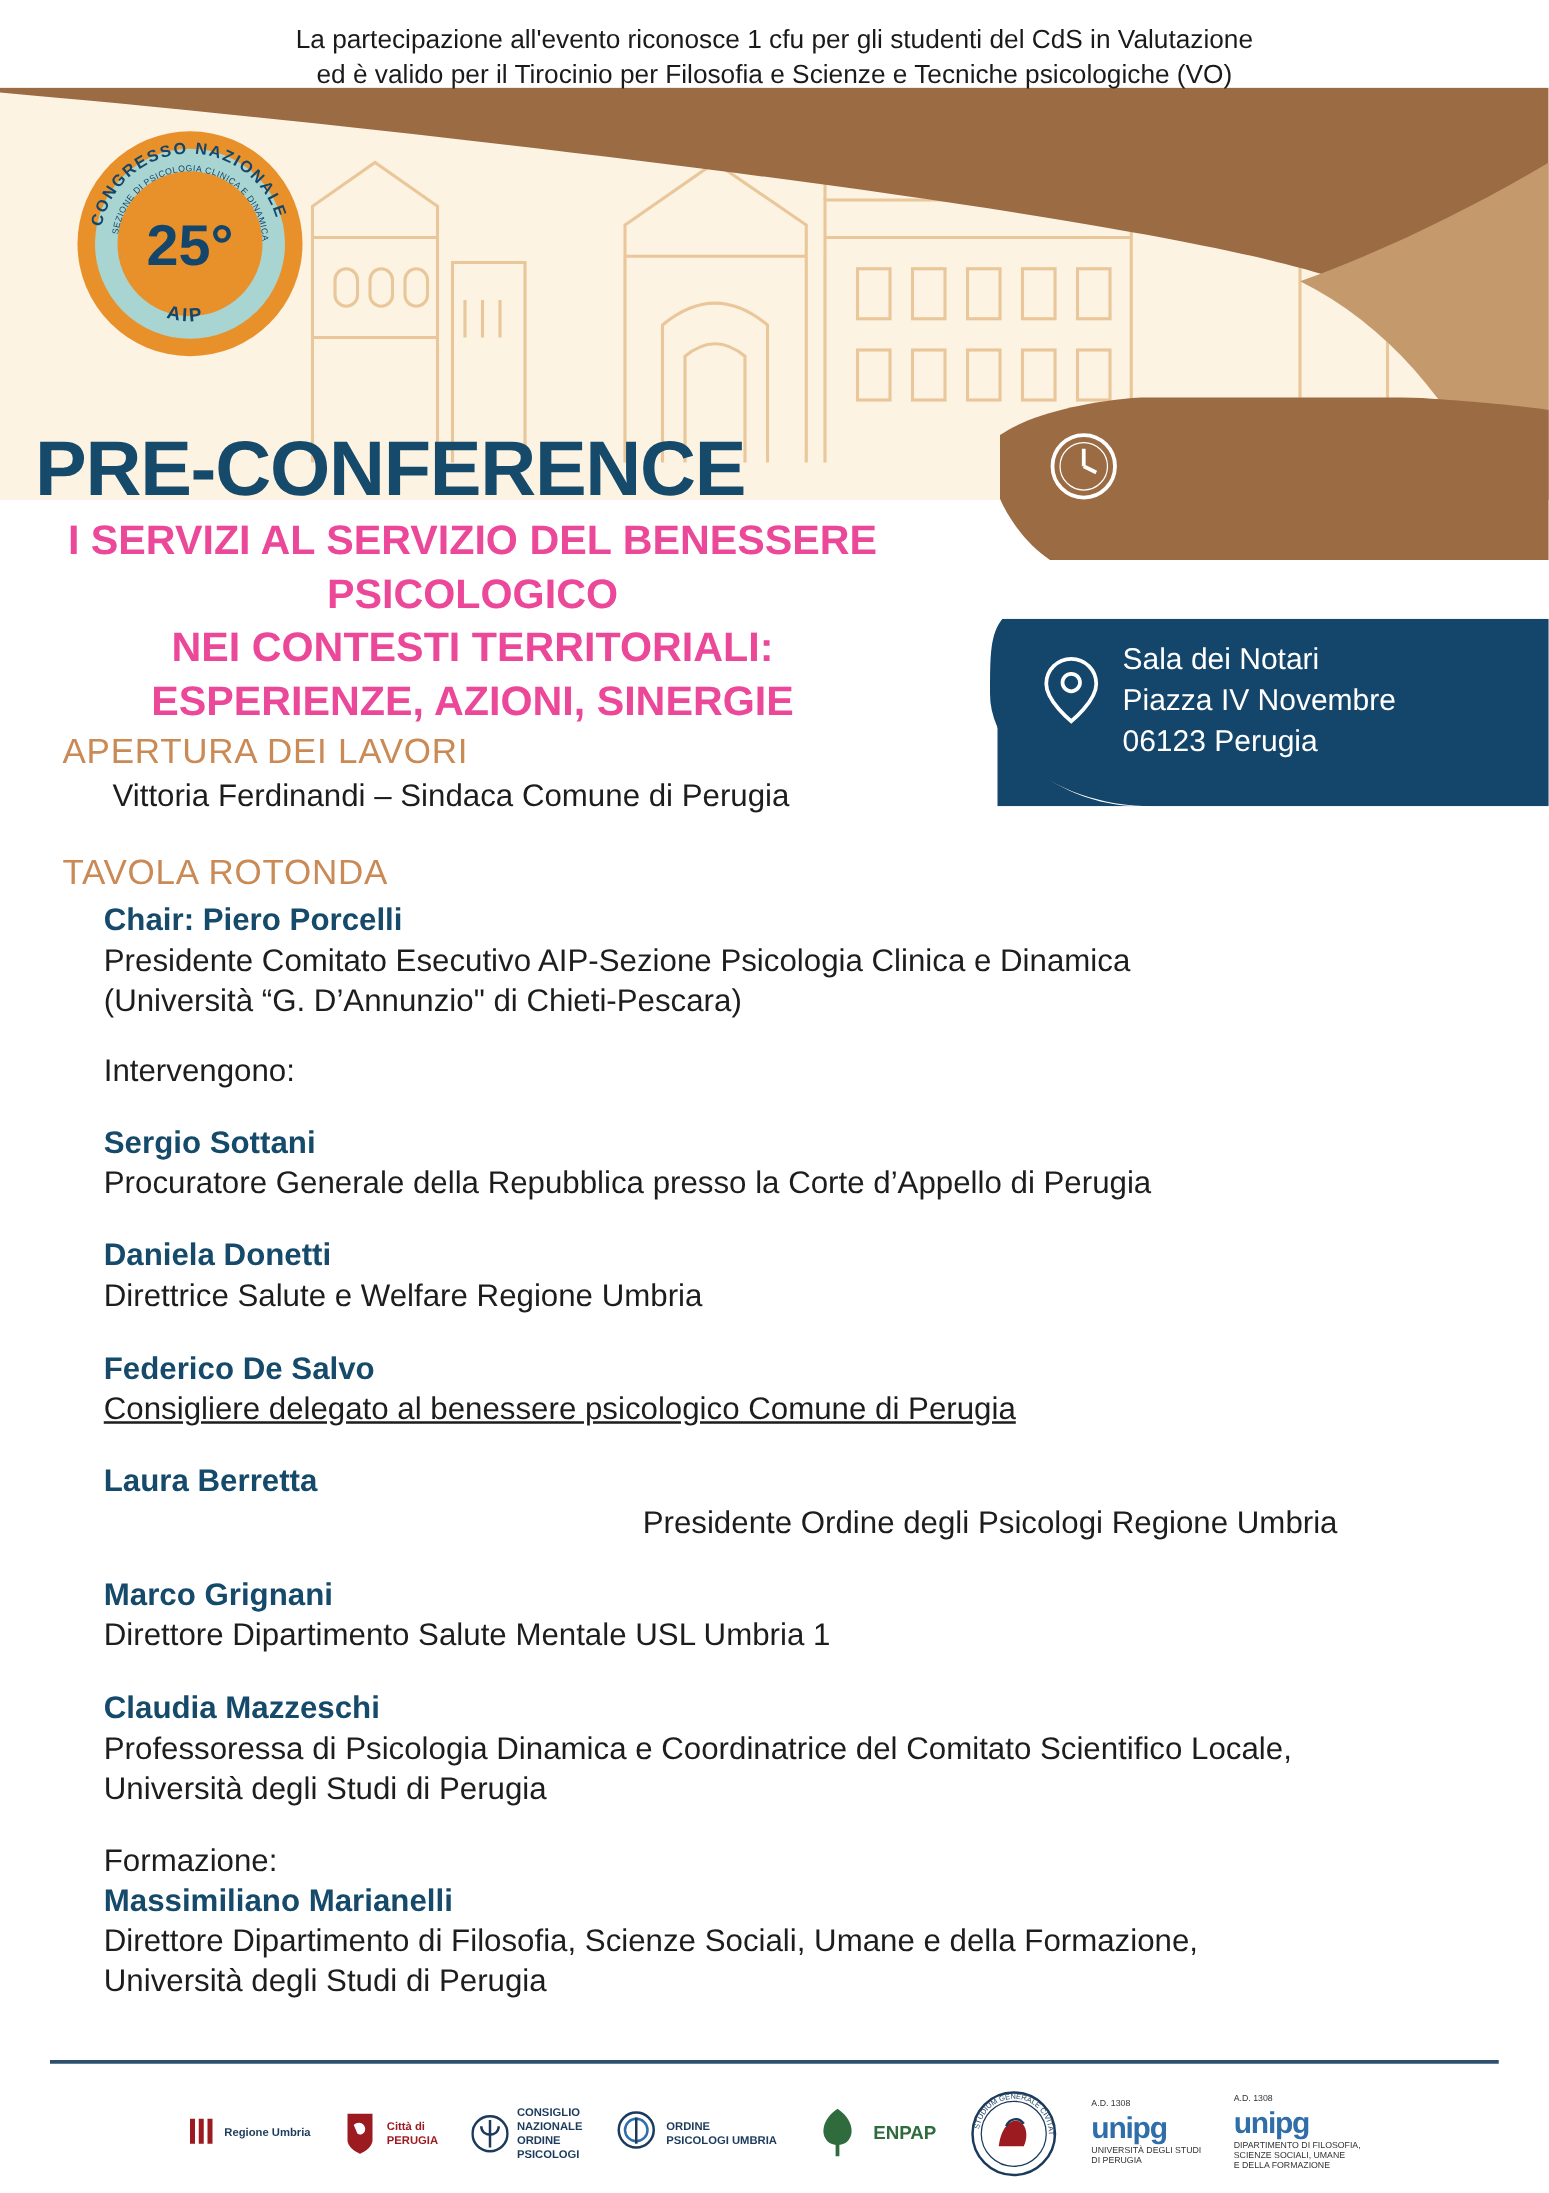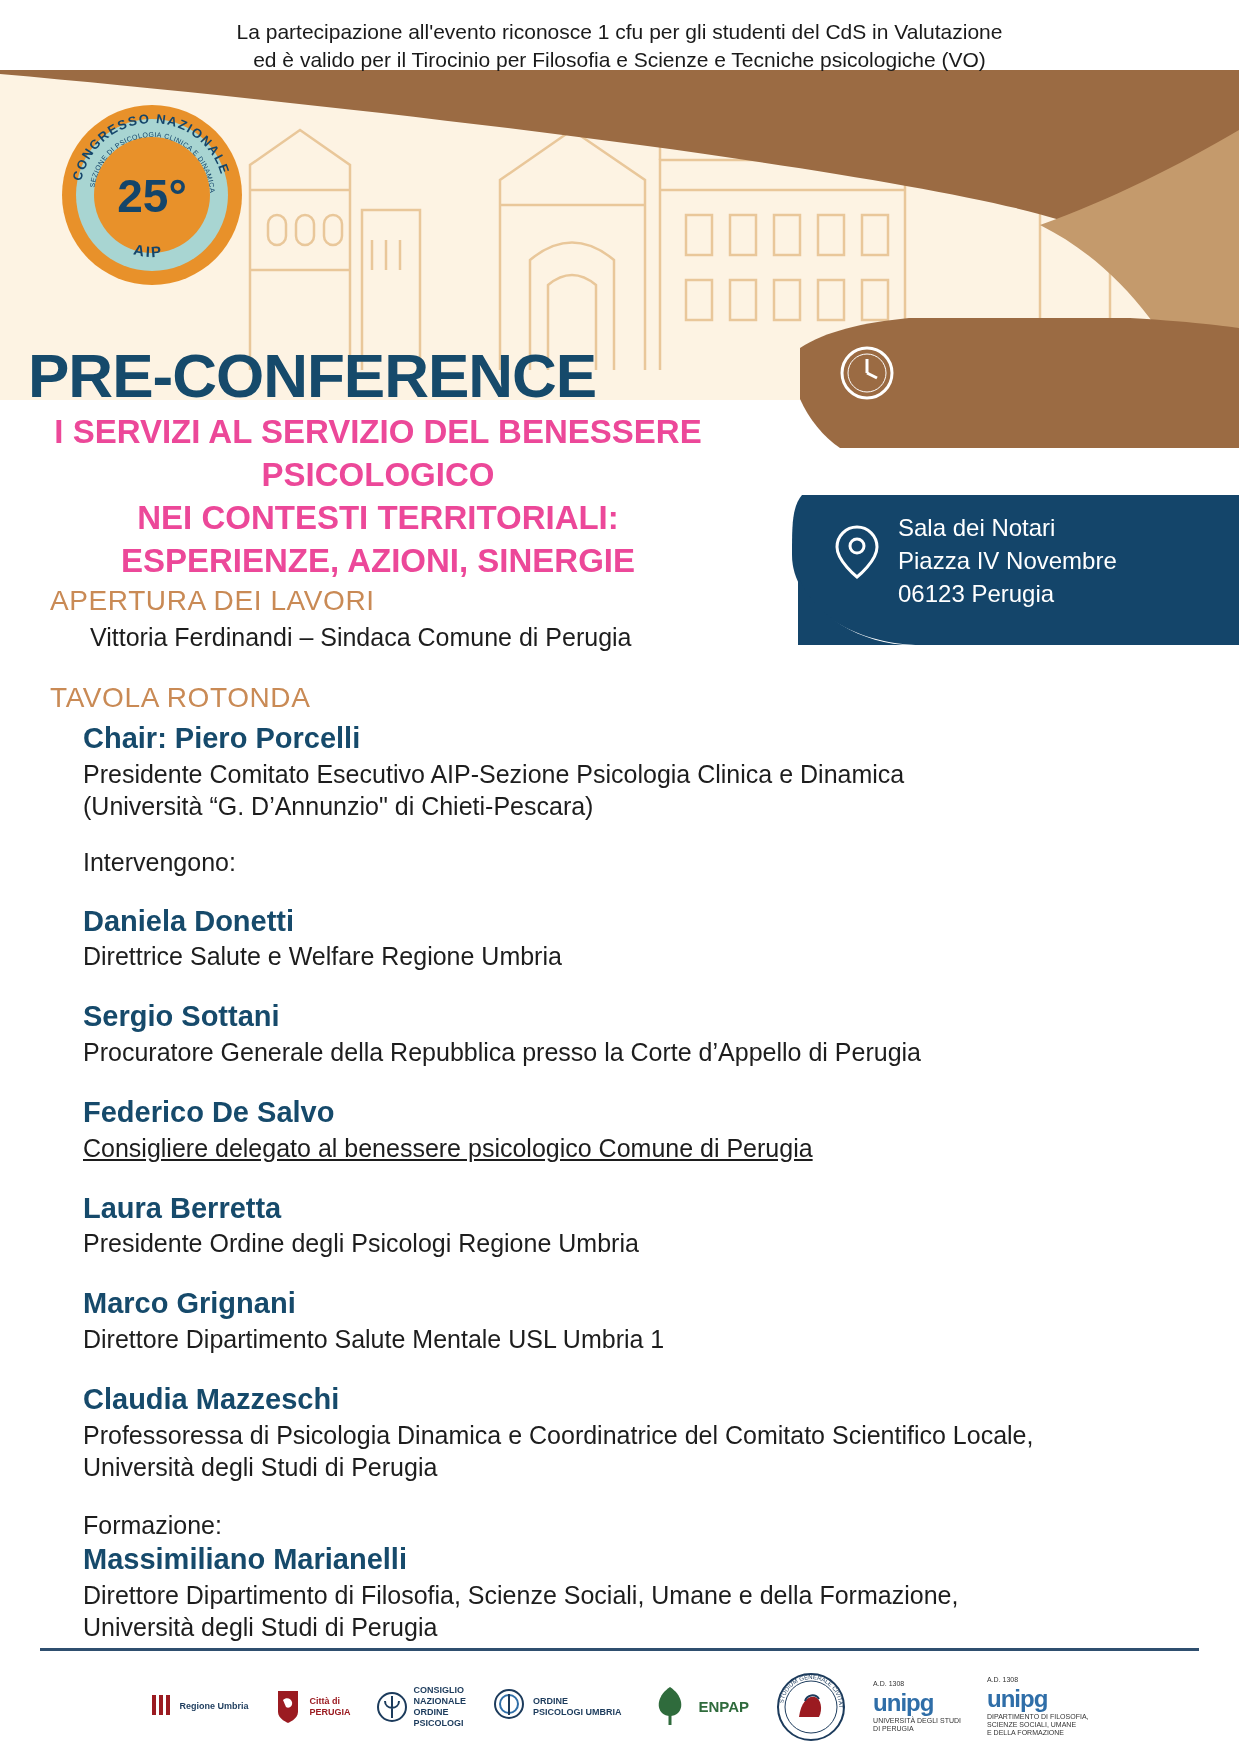--- a/index.html
+++ b/index.html
@@ -114,21 +114,21 @@
   }
   .sec-gap { height: 30px; }
   .opening-line {
     color: #1d1d1d;
     font-size: 25px;
     margin: 0 0 0 40px;
   }
   .entry { margin: 0 0 0 33px; }
   .entry .nm {
     color: #164a6b;
-    font-size: 29px;
+    font-size: 25px;
     font-weight: bold;
     margin: 0;
     line-height: 1.3;
   }
   .entry .rl {
     color: #1d1d1d;
     font-size: 25px;
     margin: 0;
     line-height: 1.28;
   }
@@ -317,34 +317,34 @@
 
   <div class="entry">
     <p class="nm">Chair: Piero Porcelli</p>
     <p class="rl" style="white-space: pre-line;">Presidente Comitato Esecutivo AIP-Sezione Psicologia Clinica e Dinamica
 (Università “G. D’Annunzio" di Chieti-Pescara)</p>
   </div>
 
   <div class="intervengono">Intervengono:</div>
 
   <div class="entry spaced">
+    <p class="nm">Sergio Sottani</p>
+    <p class="rl" style="white-space: pre-line;">Procuratore Generale della Repubblica presso la Corte d’Appello di Perugia</p>
+  </div>
+  <div class="entry spaced">
     <p class="nm">Daniela Donetti</p>
     <p class="rl" style="white-space: pre-line;">Direttrice Salute e Welfare Regione Umbria</p>
   </div>
   <div class="entry spaced">
-    <p class="nm">Sergio Sottani</p>
-    <p class="rl" style="white-space: pre-line;">Procuratore Generale della Repubblica presso la Corte d’Appello di Perugia</p>
-  </div>
-  <div class="entry spaced">
     <p class="nm">Federico De Salvo</p>
     <p class="rl" style="white-space: pre-line; text-decoration: underline;">Consigliere delegato al benessere psicologico Comune di Perugia</p>
   </div>
   <div class="entry spaced">
     <p class="nm">Laura Berretta</p>
-    <p class="rl" style="white-space: pre-line;">Presidente Ordine degli Psicologi Regione Umbria</p>
+    <p class="rl" style="white-space: pre-line; text-align: right;">Presidente Ordine degli Psicologi Regione Umbria</p>
   </div>
   <div class="entry spaced">
     <p class="nm">Marco Grignani</p>
     <p class="rl" style="white-space: pre-line;">Direttore Dipartimento Salute Mentale USL Umbria 1</p>
   </div>
   <div class="entry spaced">
     <p class="nm">Claudia Mazzeschi</p>
     <p class="rl" style="white-space: pre-line;">Professoressa di Psicologia Dinamica e Coordinatrice del Comitato Scientifico Locale,
 Università degli Studi di Perugia</p>
   </div>

